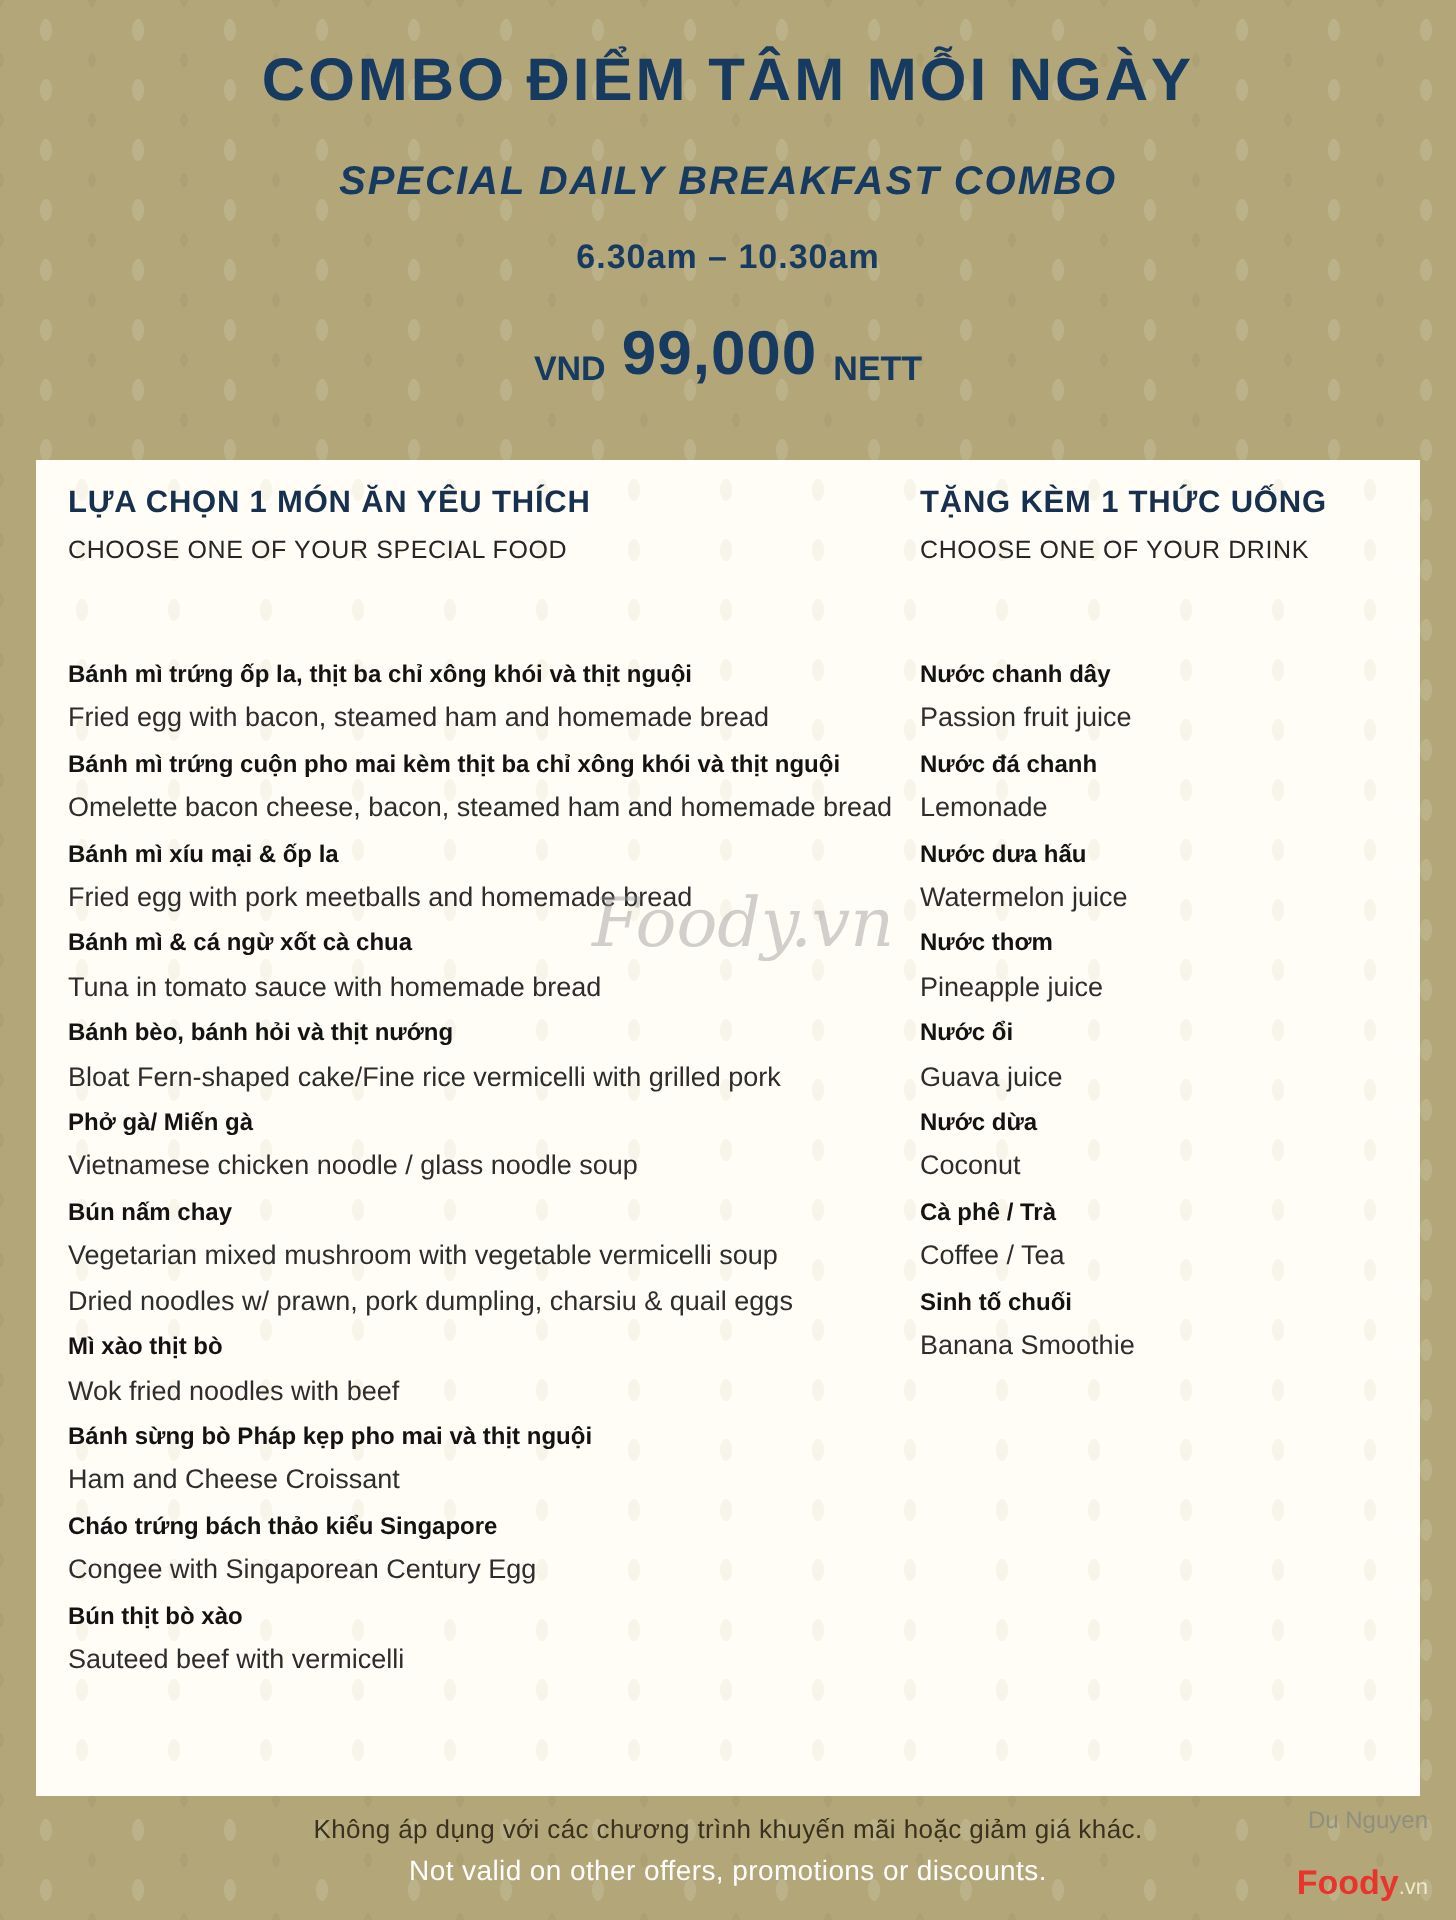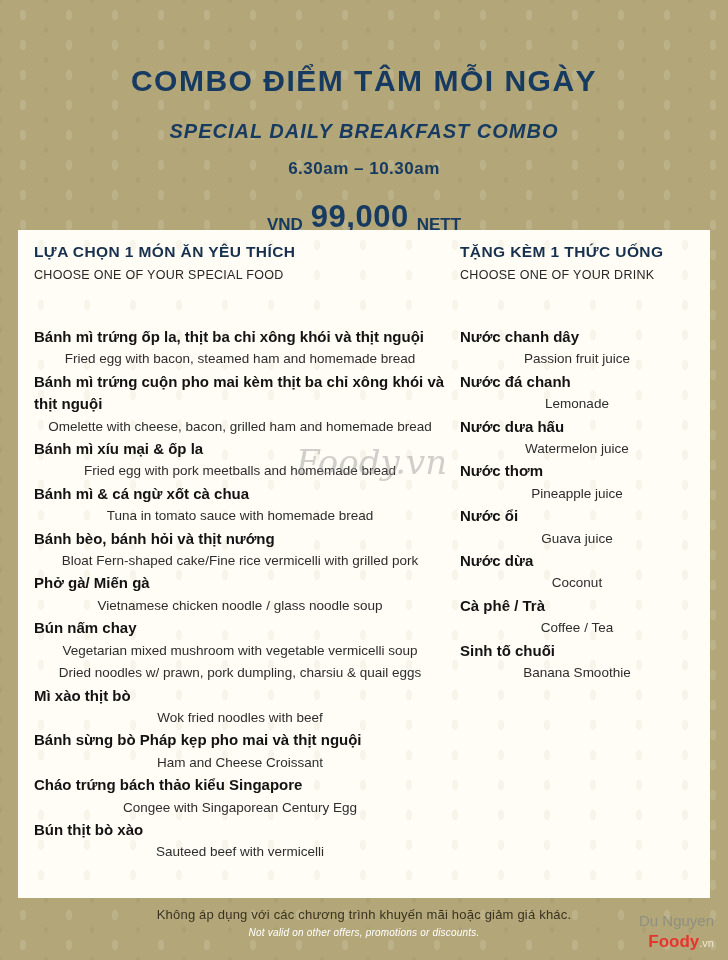--- a/index.html
+++ b/index.html
@@ -11,21 +11,21 @@
     height: 960px;
     overflow: hidden;
     background-color: #b3a77a;
     background-image: radial-gradient(ellipse 5px 9px at 50% 50%, rgba(255,255,255,0.12) 60%, rgba(255,255,255,0) 61%),
                       radial-gradient(ellipse 3px 6px at 50% 50%, rgba(90,80,40,0.07) 60%, rgba(0,0,0,0) 61%);
     background-size: 46px 30px, 46px 30px;
     background-position: 0 0, 23px 15px;
   }
 
   
-  .header { padding-top: 64px; text-align: center; color: #173a60; }
+  .header { padding-top: 24px; text-align: center; color: #173a60; }
   .title  { font-size: 30px; font-weight: bold; letter-spacing: 1.5px; }
   .subtitle { margin-top: 22px; font-size: 20px; font-weight: bold; letter-spacing: 1px; font-style: italic; }
   .hours  { margin-top: 16px; font-size: 17px; font-weight: bold; letter-spacing: 0.5px; }
   .price  { margin-top: 20px; display: flex; justify-content: center; align-items: flex-end; gap: 8px; }
   .price-cur, .price-nett { font-size: 17px; font-weight: bold; }
   .price-amt { font-size: 31px; font-weight: bold; letter-spacing: 0.5px; }
 
   
   .panel {
     position: absolute;
@@ -37,37 +37,37 @@
     display: flex;
   }
   .col-food  { width: 412px; flex: none; }
   .col-drink { margin-left: 14px; flex: 1; }
 
   .col-head { margin-bottom: 44px; }
   .head-vi { font-size: 15.5px; font-weight: bold; color: #16304e; letter-spacing: 0.4px; }
   .head-en { font-size: 12.5px; font-weight: normal; color: #262626; margin-top: 7px; letter-spacing: 0.3px; }
 
   .menu-item div { line-height: 22.4px; }
-  .item-name { font-size: 15px; font-weight: bold; color: #131313; }
-  .item-desc { font-size: 13.5px; color: #2d2d2d; text-align: center; }
+  .item-name { font-size: 12px; font-weight: bold; color: #131313; }
+  .item-desc { font-size: 13.5px; color: #2d2d2d; }
 
   .watermark {
     position: absolute; left: 278px; top: 212px;
     font-family: "DejaVu Serif", serif; font-style: italic;
     font-size: 34px; color: rgba(150,150,150,0.45);
     pointer-events: none;
   }
 
   
   .footer { position: absolute; left: 0; right: 0; bottom: 0; height: 62px; text-align: center; padding-top: 9px; }
   .note-vi { font-size: 13px; font-weight: normal; color: #39321f; letter-spacing: 0.2px; }
-  .note-en { font-size: 10px; color: #ffffff; margin-top: 5px; letter-spacing: 0.2px; font-style: italic; }
+  .note-en { font-size: 14px; color: #ffffff; margin-top: 5px; letter-spacing: 0.2px; }
 
   .credit { position: absolute; right: 14px; bottom: 8px; text-align: right; }
-  .credit-name { font-size: 15px; color: #8f8f80; margin-bottom: 3px; }
+  .credit-name { font-size: 12px; color: #8f8f80; margin-bottom: 15px; }
   .brand-main { font-size: 17px; font-weight: bold; color: #e8342c; }
   .brand-suffix { font-size: 11px; color: #f0e9cd; }
 </style>
 </head>
 <body>
 
 <div class="page">
 
   <header class="header">
     <div class="title">COMBO ĐIỂM TÂM MỖI NGÀY</div>
@@ -87,21 +87,21 @@
         <div class="head-vi">LỰA CHỌN 1 MÓN ĂN YÊU THÍCH</div>
         <div class="head-en">CHOOSE ONE OF YOUR SPECIAL FOOD</div>
       </div>
       <div class="items">
         <div class="menu-item">
           <div class="item-name">Bánh mì trứng ốp la, thịt ba chỉ xông khói và thịt nguội</div>
           <div class="item-desc">Fried egg with bacon, steamed ham and homemade bread</div>
         </div>
         <div class="menu-item">
           <div class="item-name">Bánh mì trứng cuộn pho mai kèm thịt ba chỉ xông khói và thịt nguội</div>
-          <div class="item-desc">Omelette with cheese, bacon, grilled ham and homemade bread</div>
+          <div class="item-desc">Omelette bacon cheese, bacon, steamed ham and homemade bread</div>
         </div>
         <div class="menu-item">
           <div class="item-name">Bánh mì xíu mại &amp; ốp la</div>
           <div class="item-desc">Fried egg with pork meetballs and homemade bread</div>
         </div>
         <div class="menu-item">
           <div class="item-name">Bánh mì &amp; cá ngừ xốt cà chua</div>
           <div class="item-desc">Tuna in tomato sauce with homemade bread</div>
         </div>
         <div class="menu-item">

